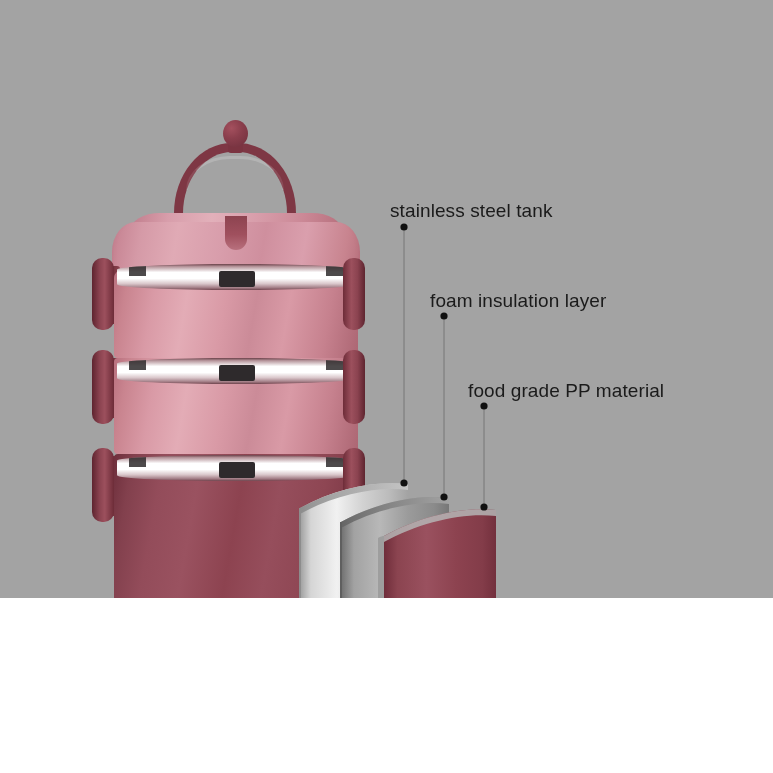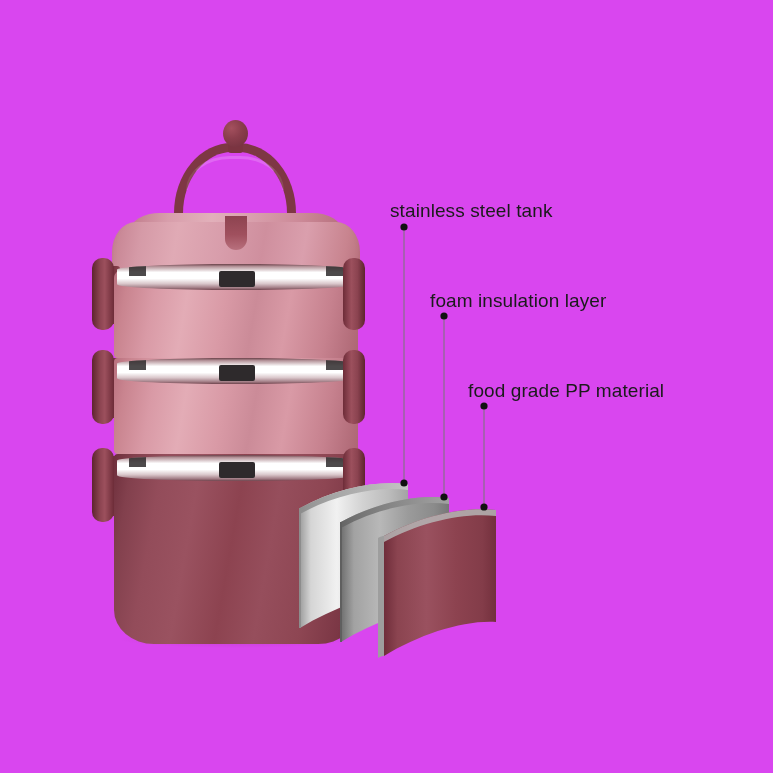--- a/index.html
+++ b/index.html
@@ -7,22 +7,22 @@
     margin: 0;
     padding: 0;
     background: #ffffff;
   }
   body {
     font-family: "Liberation Sans", "DejaVu Sans", sans-serif;
   }
   #stage {
     position: relative;
     width: 773px;
-    height: 773px;
-    background: #d946ef;
+    height: 598px;
+    background: #a3a3a3;
     overflow: hidden;
   }
 
   
   .callout-label {
     position: absolute;
     font-family: "Liberation Sans", "DejaVu Sans", sans-serif;
     font-size: 19px;
     font-weight: 400;
     letter-spacing: 0.1px;

